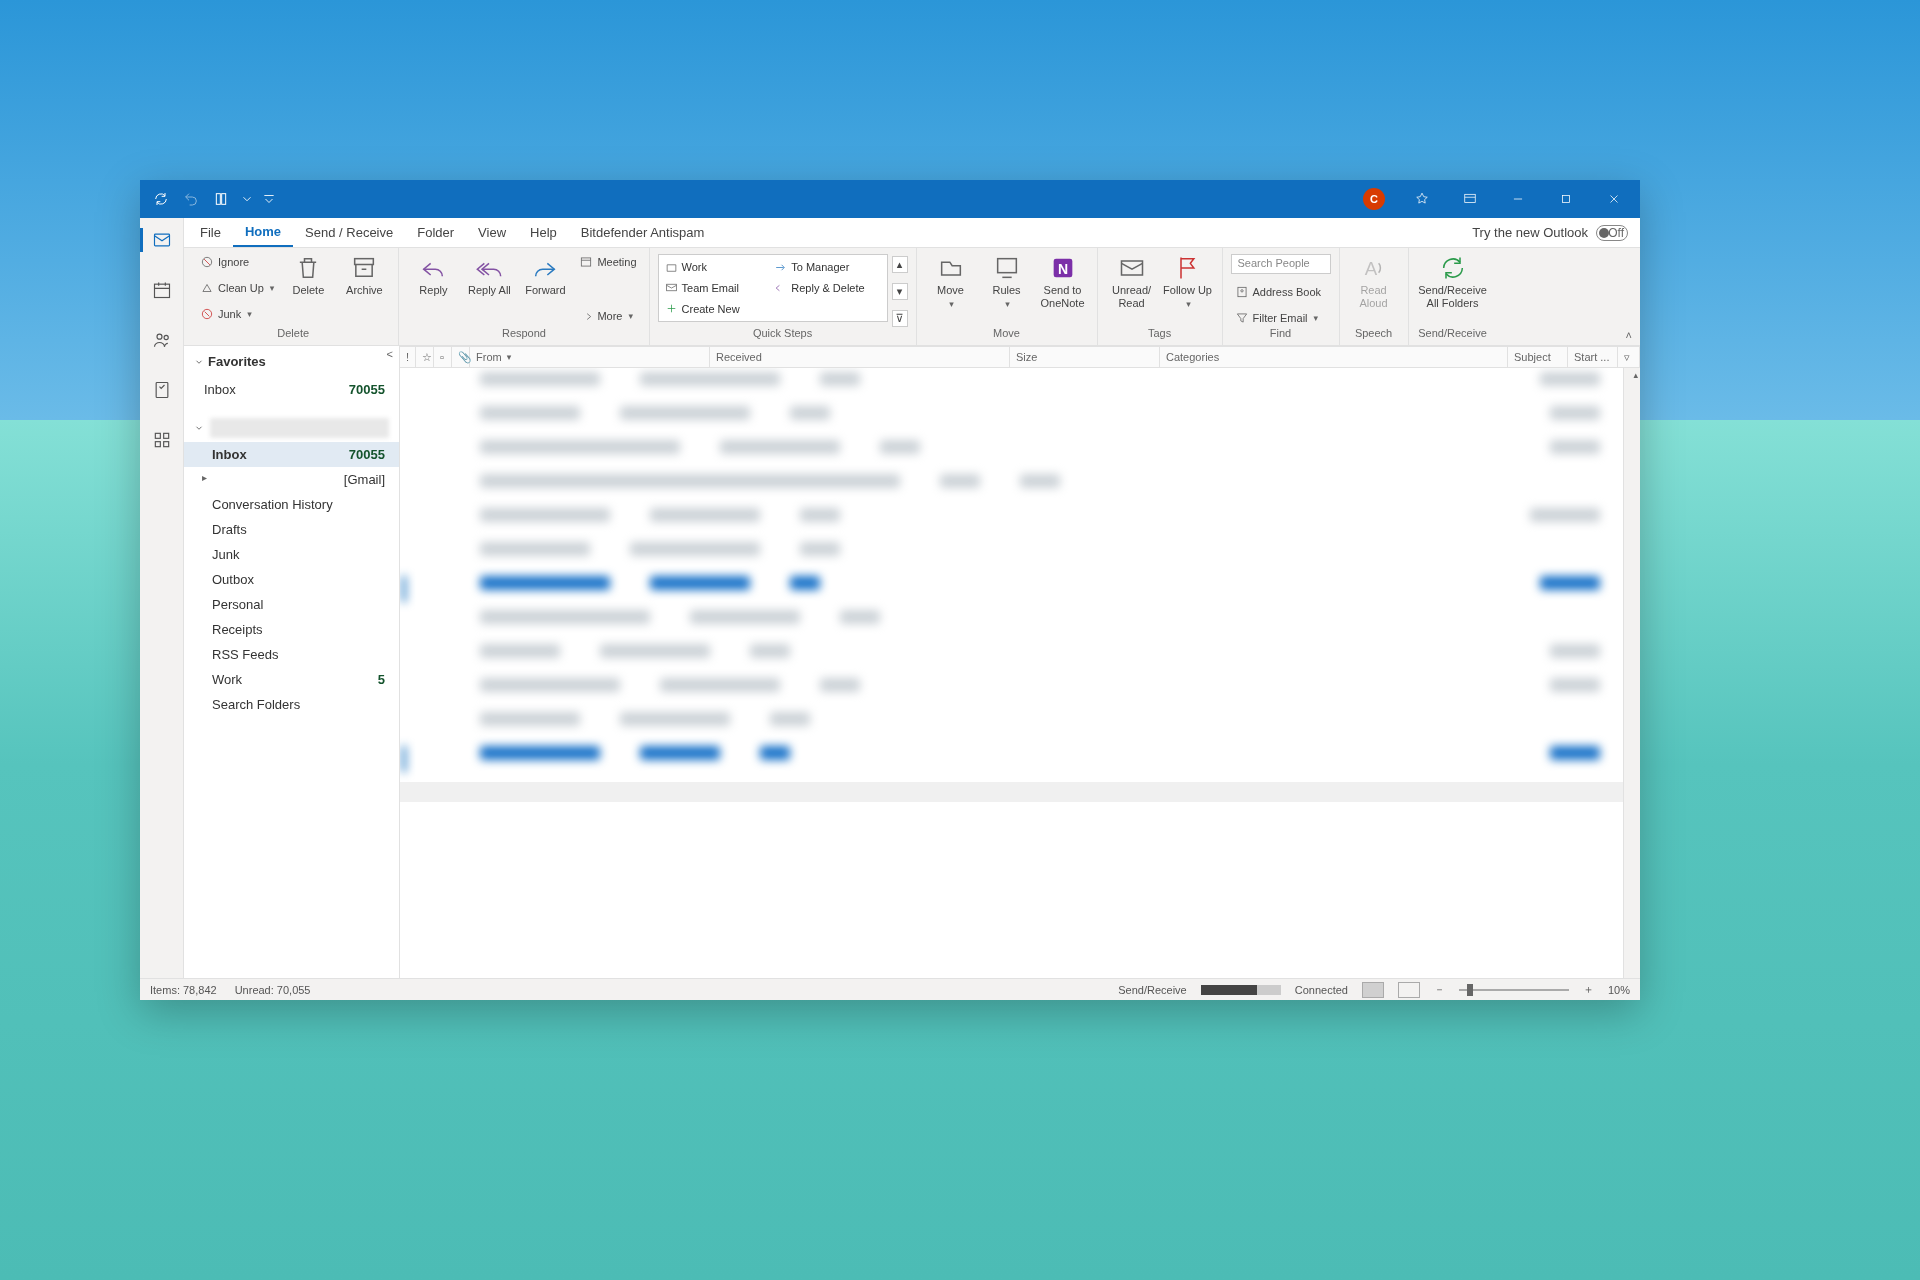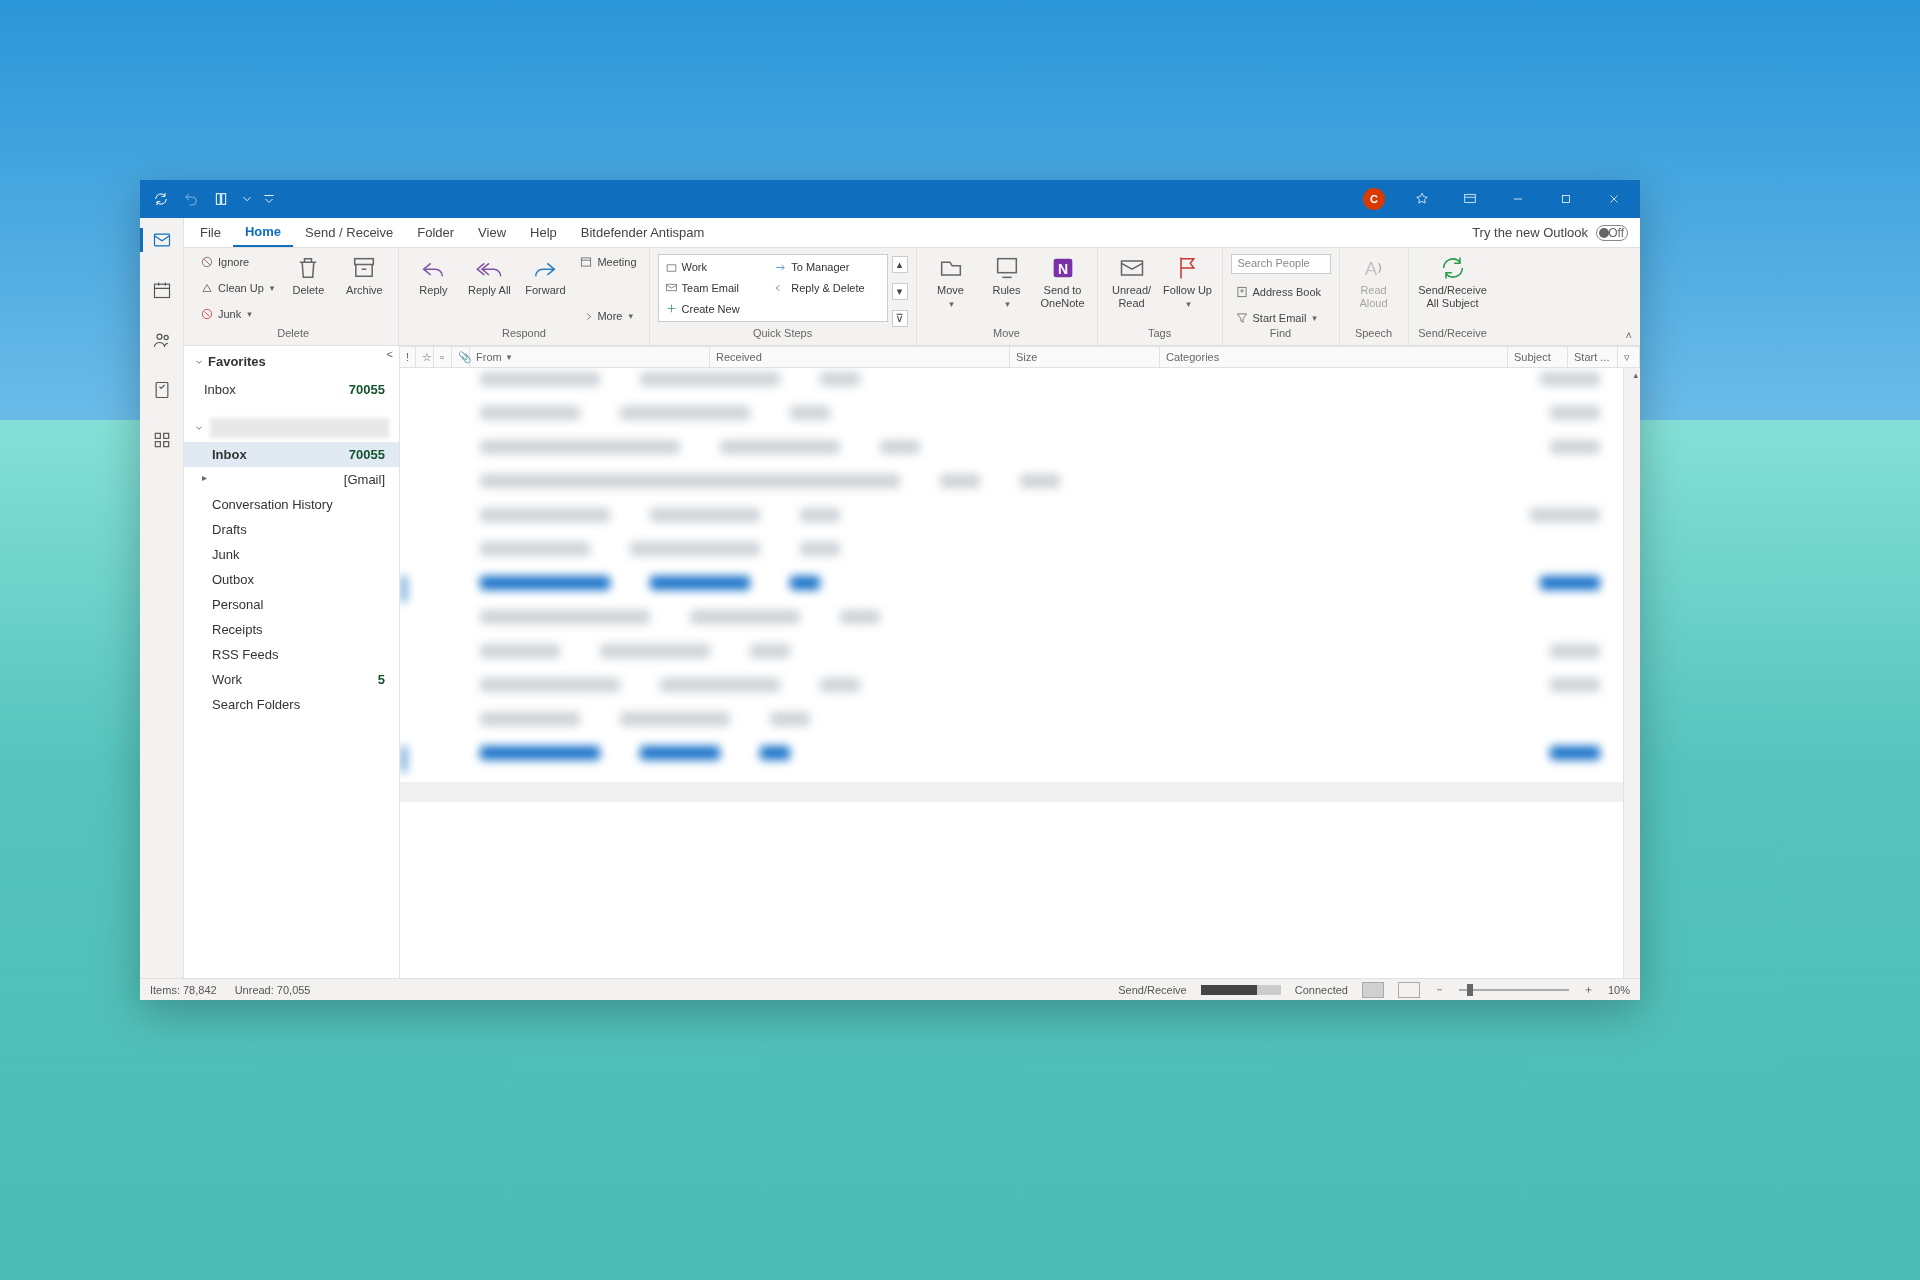--- a/index.html
+++ b/index.html
@@ -433,21 +433,21 @@
               <svg viewBox="0 0 24 24">
                 <rect x="5" y="4" width="14" height="16"></rect>
                 <circle cx="12" cy="10" r="2"></circle>
               </svg>
               <span>Address Book</span>
             </div>
           <div class="rsmall">
               <svg viewBox="0 0 24 24">
                 <path d="M4 5h16L14 13v6l-4-2v-4z"></path>
               </svg>
-              <span>Start Email</span>
+              <span>Filter Email</span>
               <span class="caret">▾</span>
             </div>
         </div>
       </div>
       <div class="ribgroup-label">Find</div>
     </div>
 
     <div class="ribgroup">
       <div class="ribgroup-body">
         <div class="rbig" style="opacity:.45">
@@ -461,21 +461,21 @@
       <div class="ribgroup-label">Speech</div>
     </div>
 
     <div class="ribgroup" style="border-right:none">
       <div class="ribgroup-body">
         <div class="rbig" style="width:72px">
             <svg viewBox="0 0 24 24" style="stroke:#2a9a4a">
               <path d="M4 12a8 8 0 0 1 14-5M20 12a8 8 0 0 1-14 5"></path>
               <path d="M18 3v5h-5M6 21v-5h5"></path>
             </svg>
-            <span>Send/Receive All Subject</span>
+            <span>Send/Receive All Folders</span>
           </div>
       </div>
       <div class="ribgroup-label">Send/Receive</div>
     </div>
     <div class="ribbon-collapse">˄</div>
   </div>
 
   <div class="body">
 
     <div class="navpanel">

